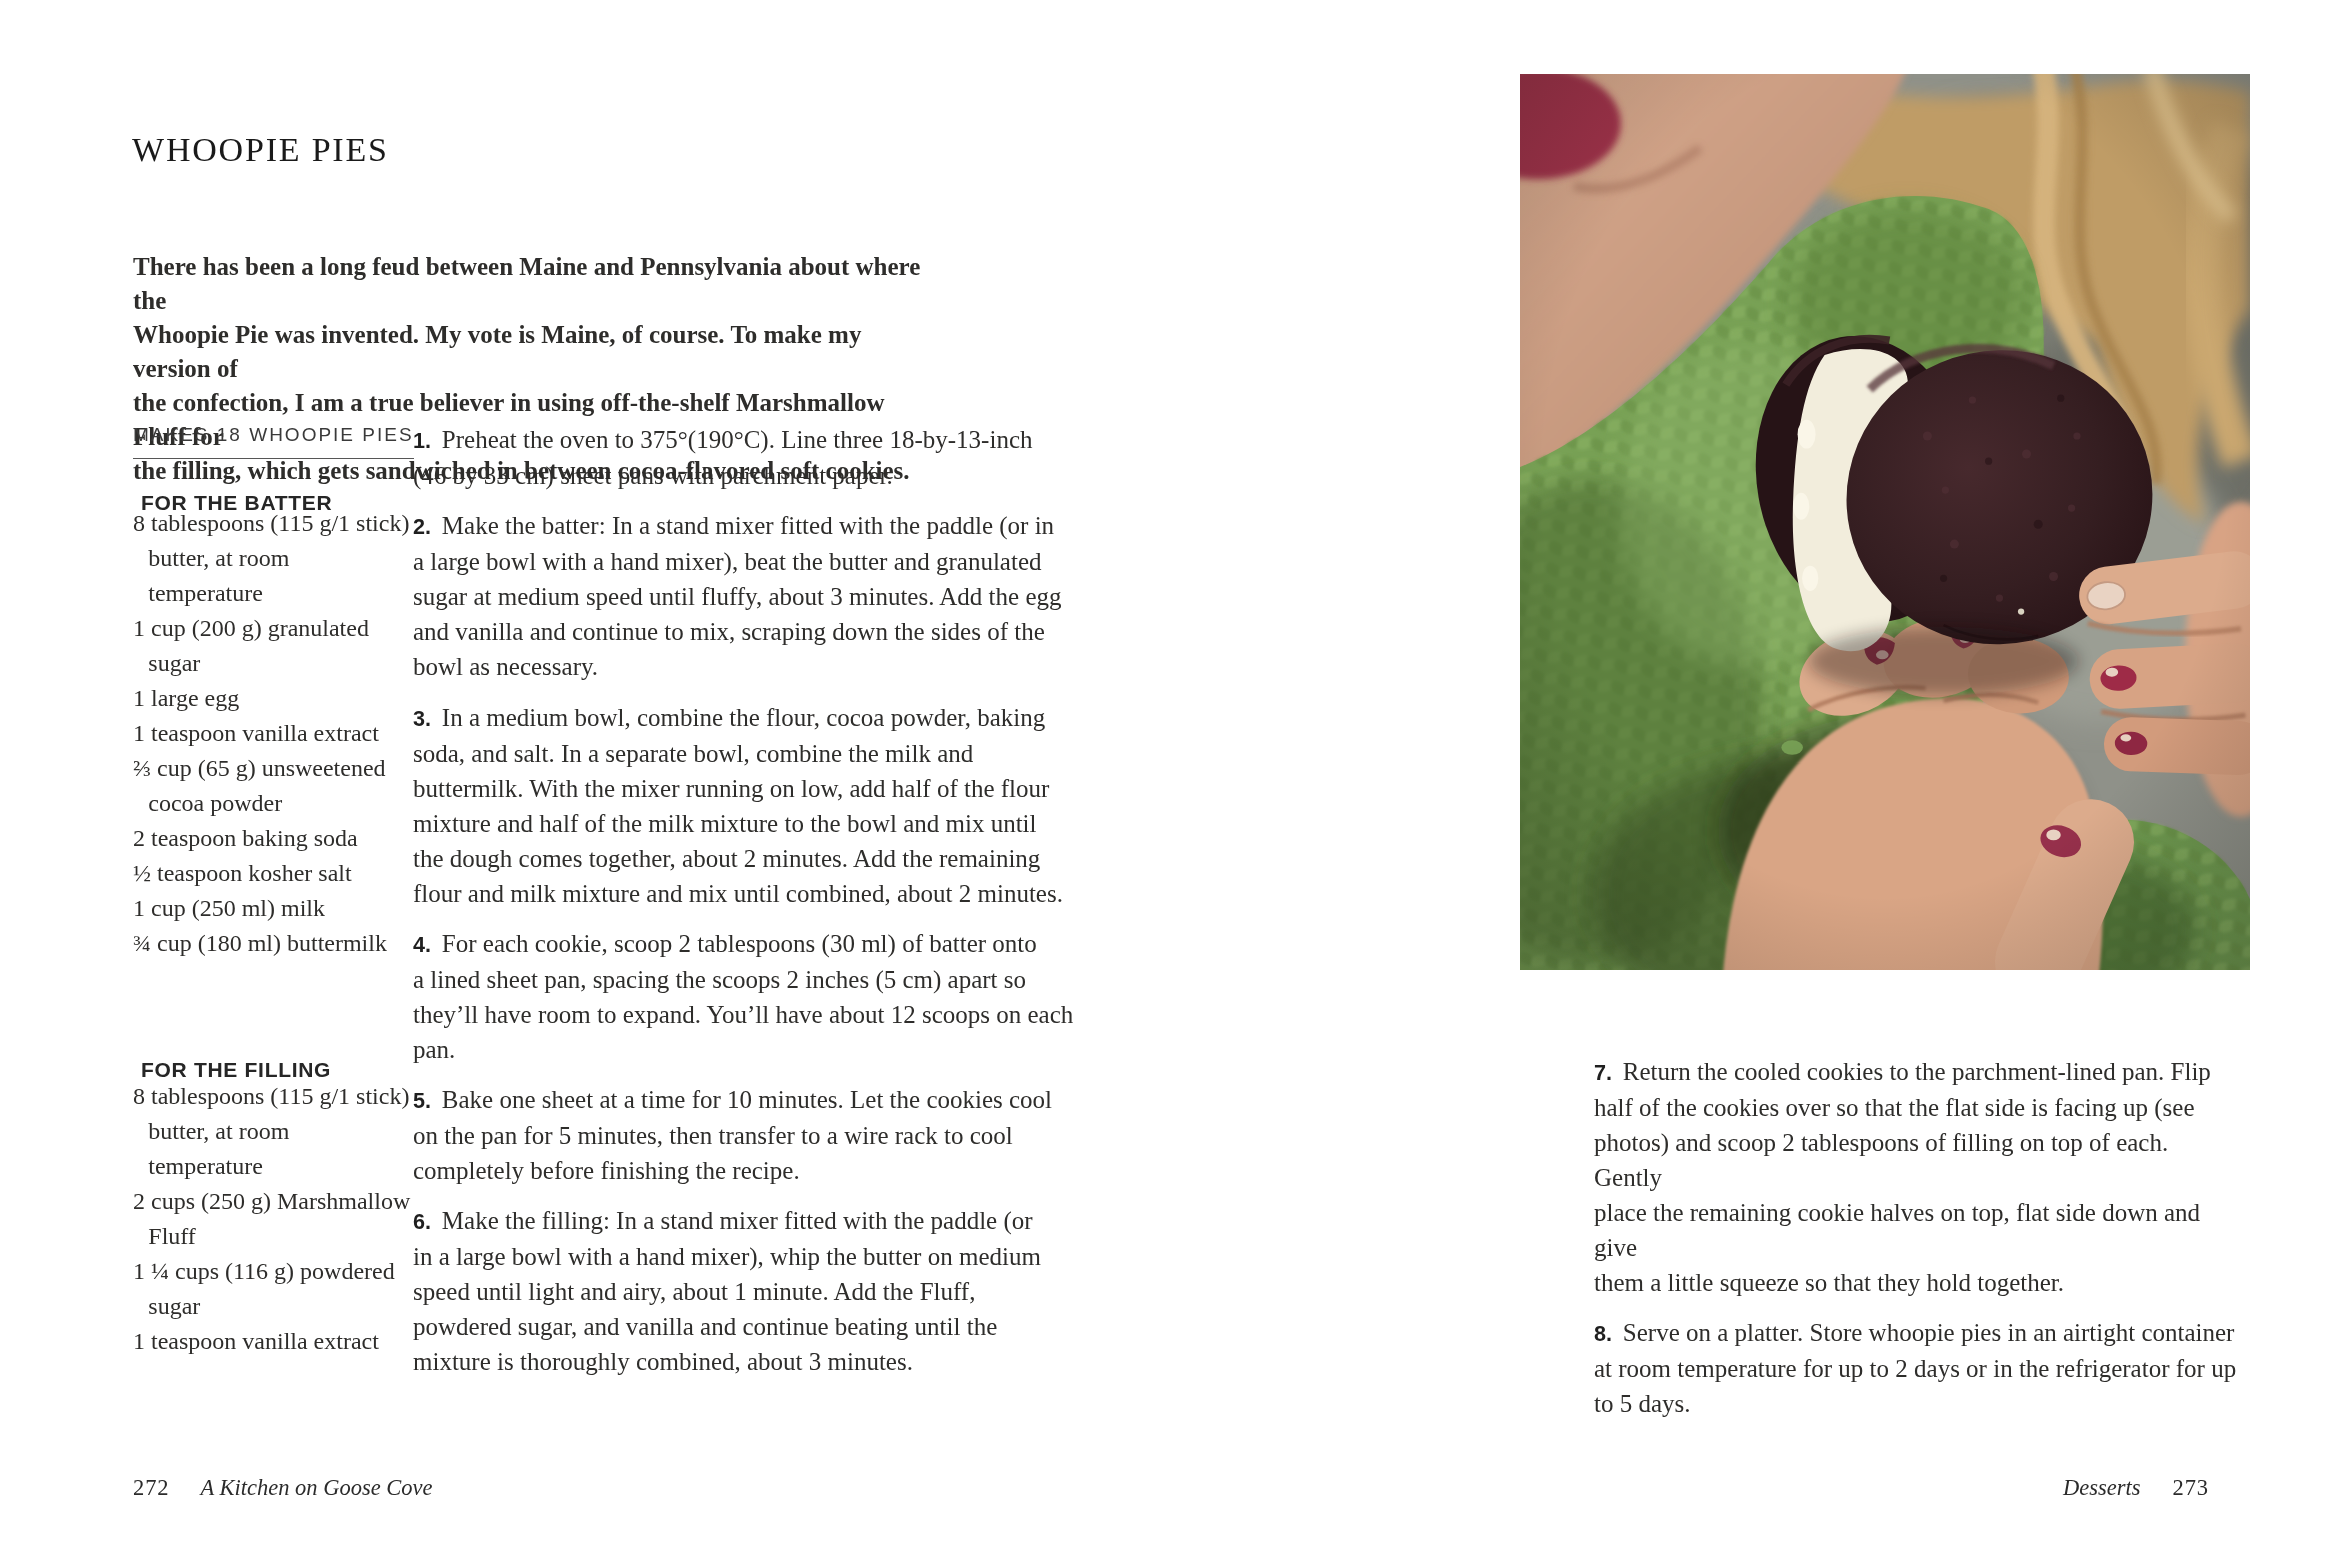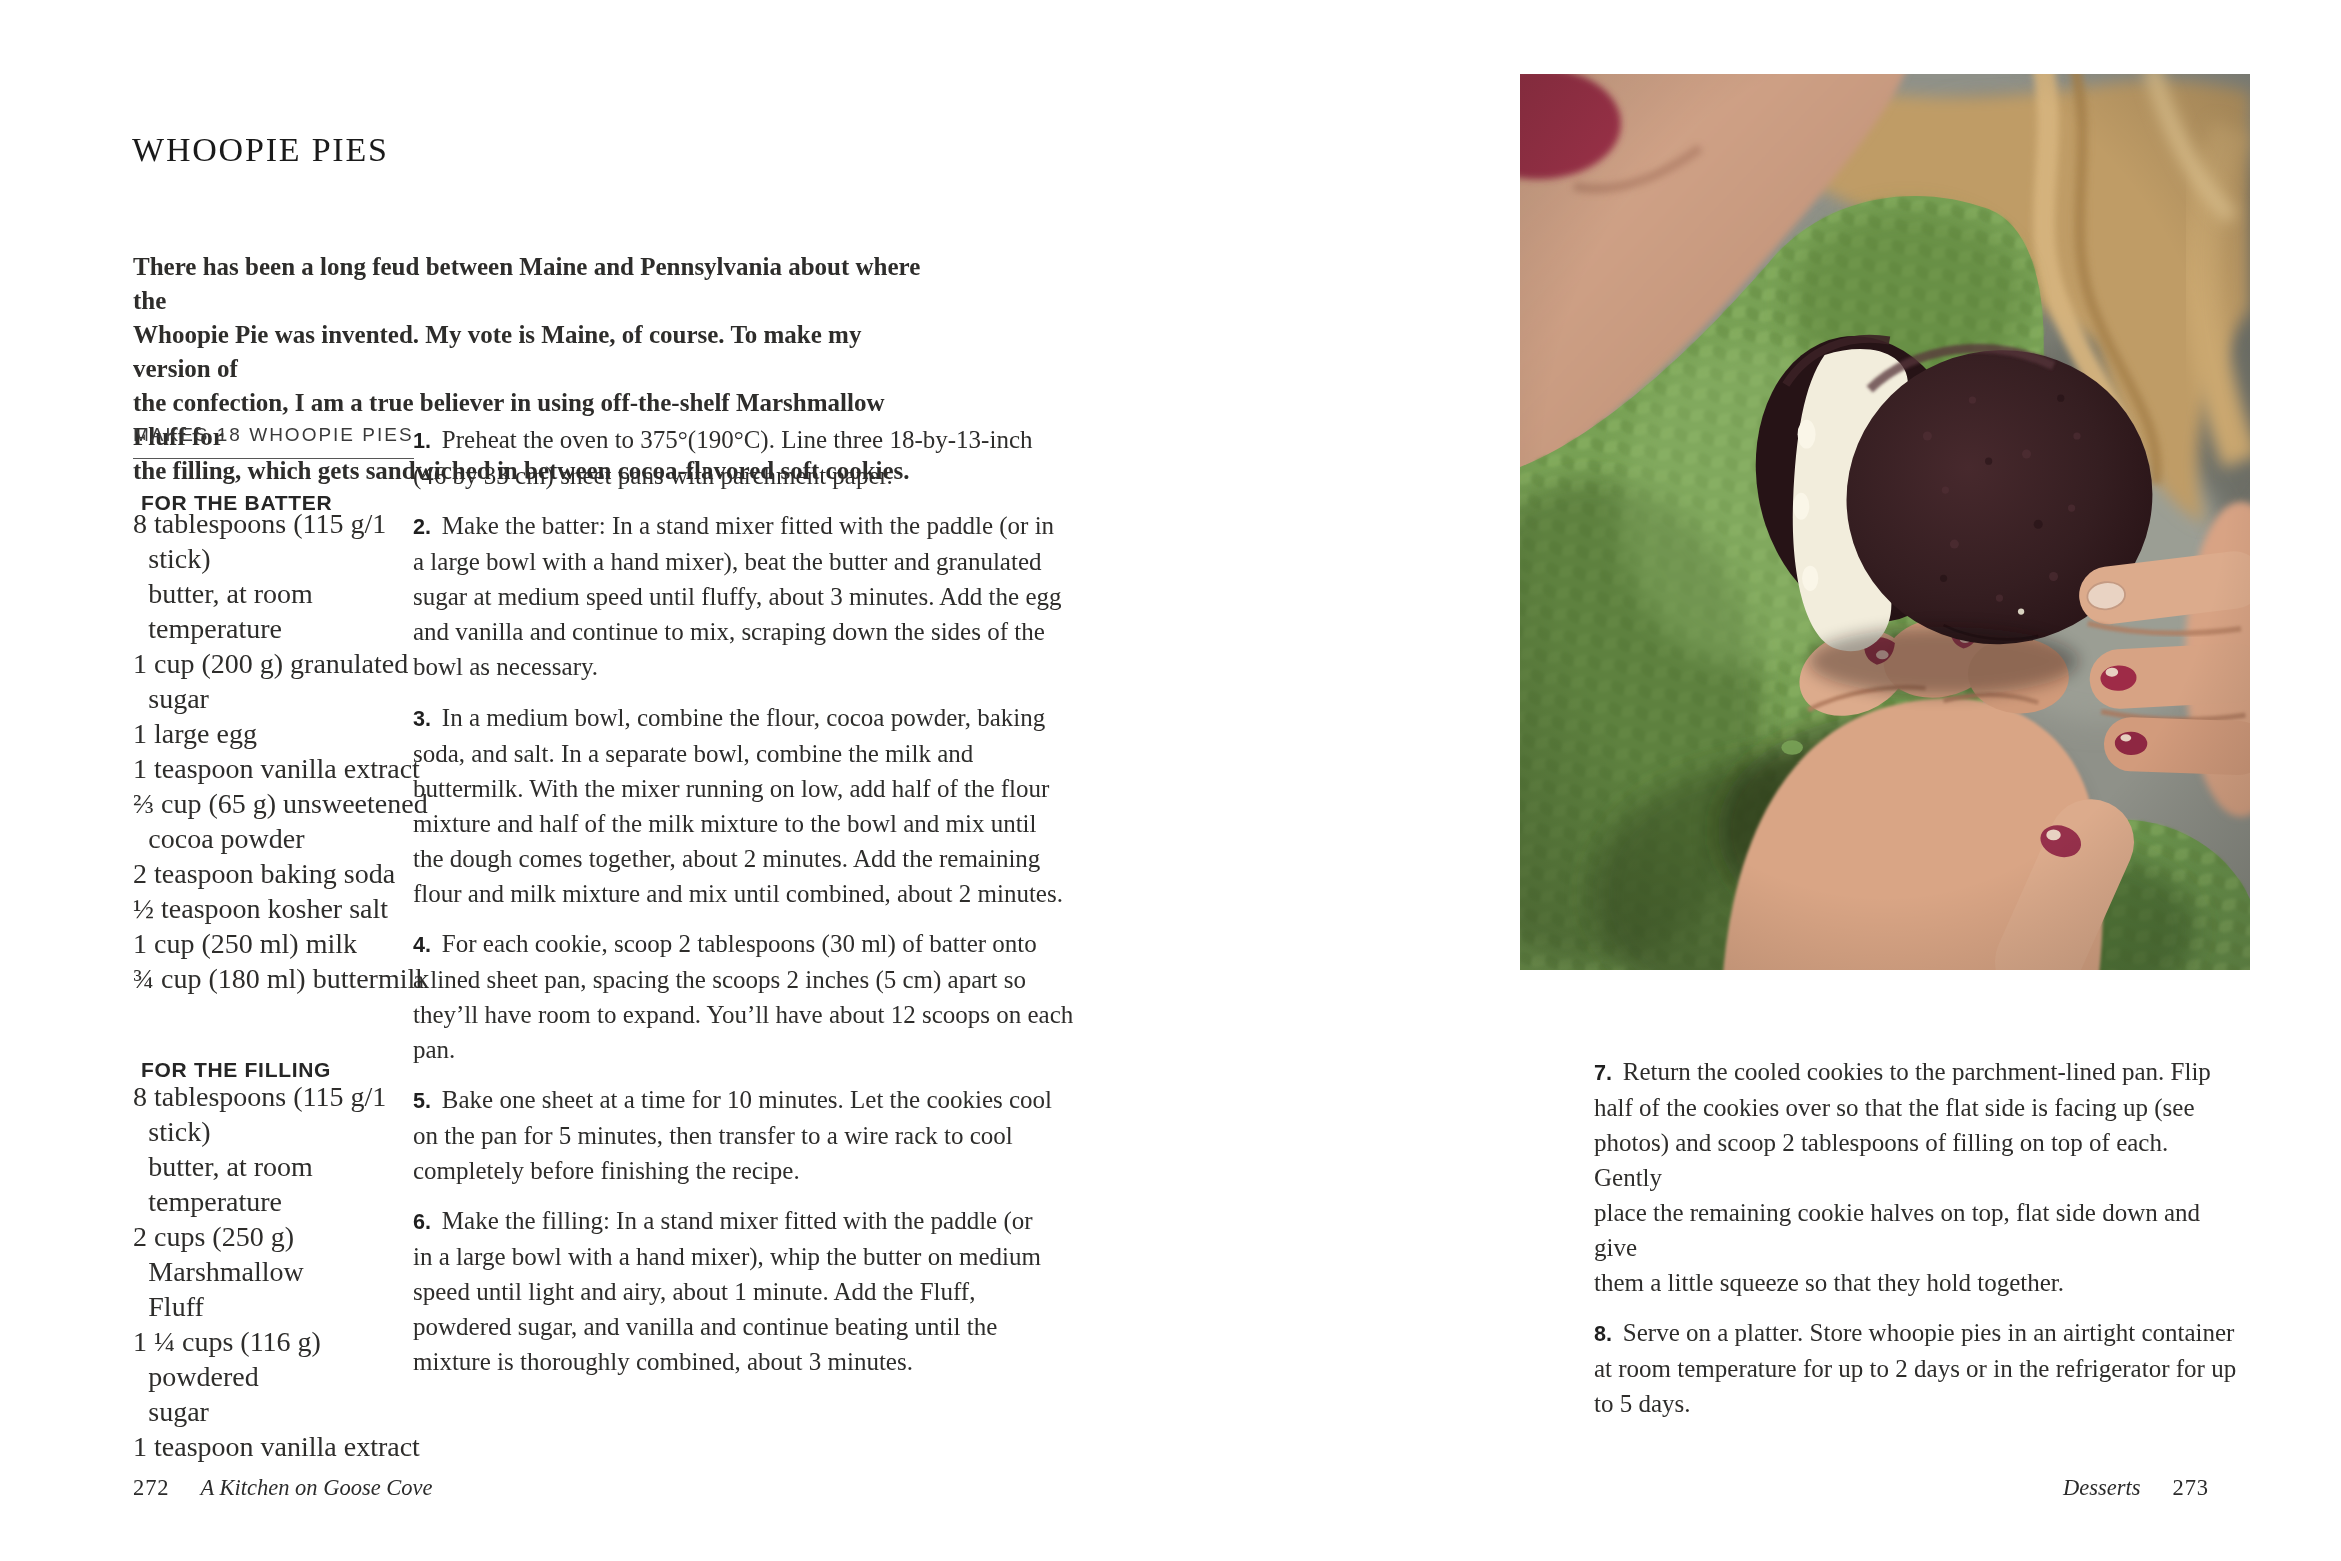--- a/index.html
+++ b/index.html
@@ -27,21 +27,21 @@
   .section-header{
     font-family:"Liberation Sans", sans-serif;font-weight:bold;font-size:21px;
     letter-spacing:0.7px;color:#262626;margin:8px;
   }
   #batter-header{left:133px;top:483px;}
   #filling-header{left:133px;top:1050px;}
   .ingredient-list{width:302px;}
   #batter-list{left:133px;top:506px;}
   #filling-list{left:133px;top:1079px;}
   .ingredient{
-    margin:0;font-size:28px;line-height:35px;white-space:pre-wrap;
+    margin:0;font-size:24px;line-height:35px;white-space:pre-wrap;
     text-indent:-15.3px;padding-left:15.3px;color:#2e2d2b;
   }
   
   .steps-col{font-size:25px;line-height:35px;}
   #steps-left{left:413px;top:422px;width:662px;}
   #steps-right{left:1594px;top:1054px;width:644px;}
   .step{margin:0 0 15.3px 0;}
   .step-num{
     font-family:"Liberation Sans", sans-serif;font-weight:bold;font-size:21.6px;
     color:#1f1f1f;margin-right:10.8px;

